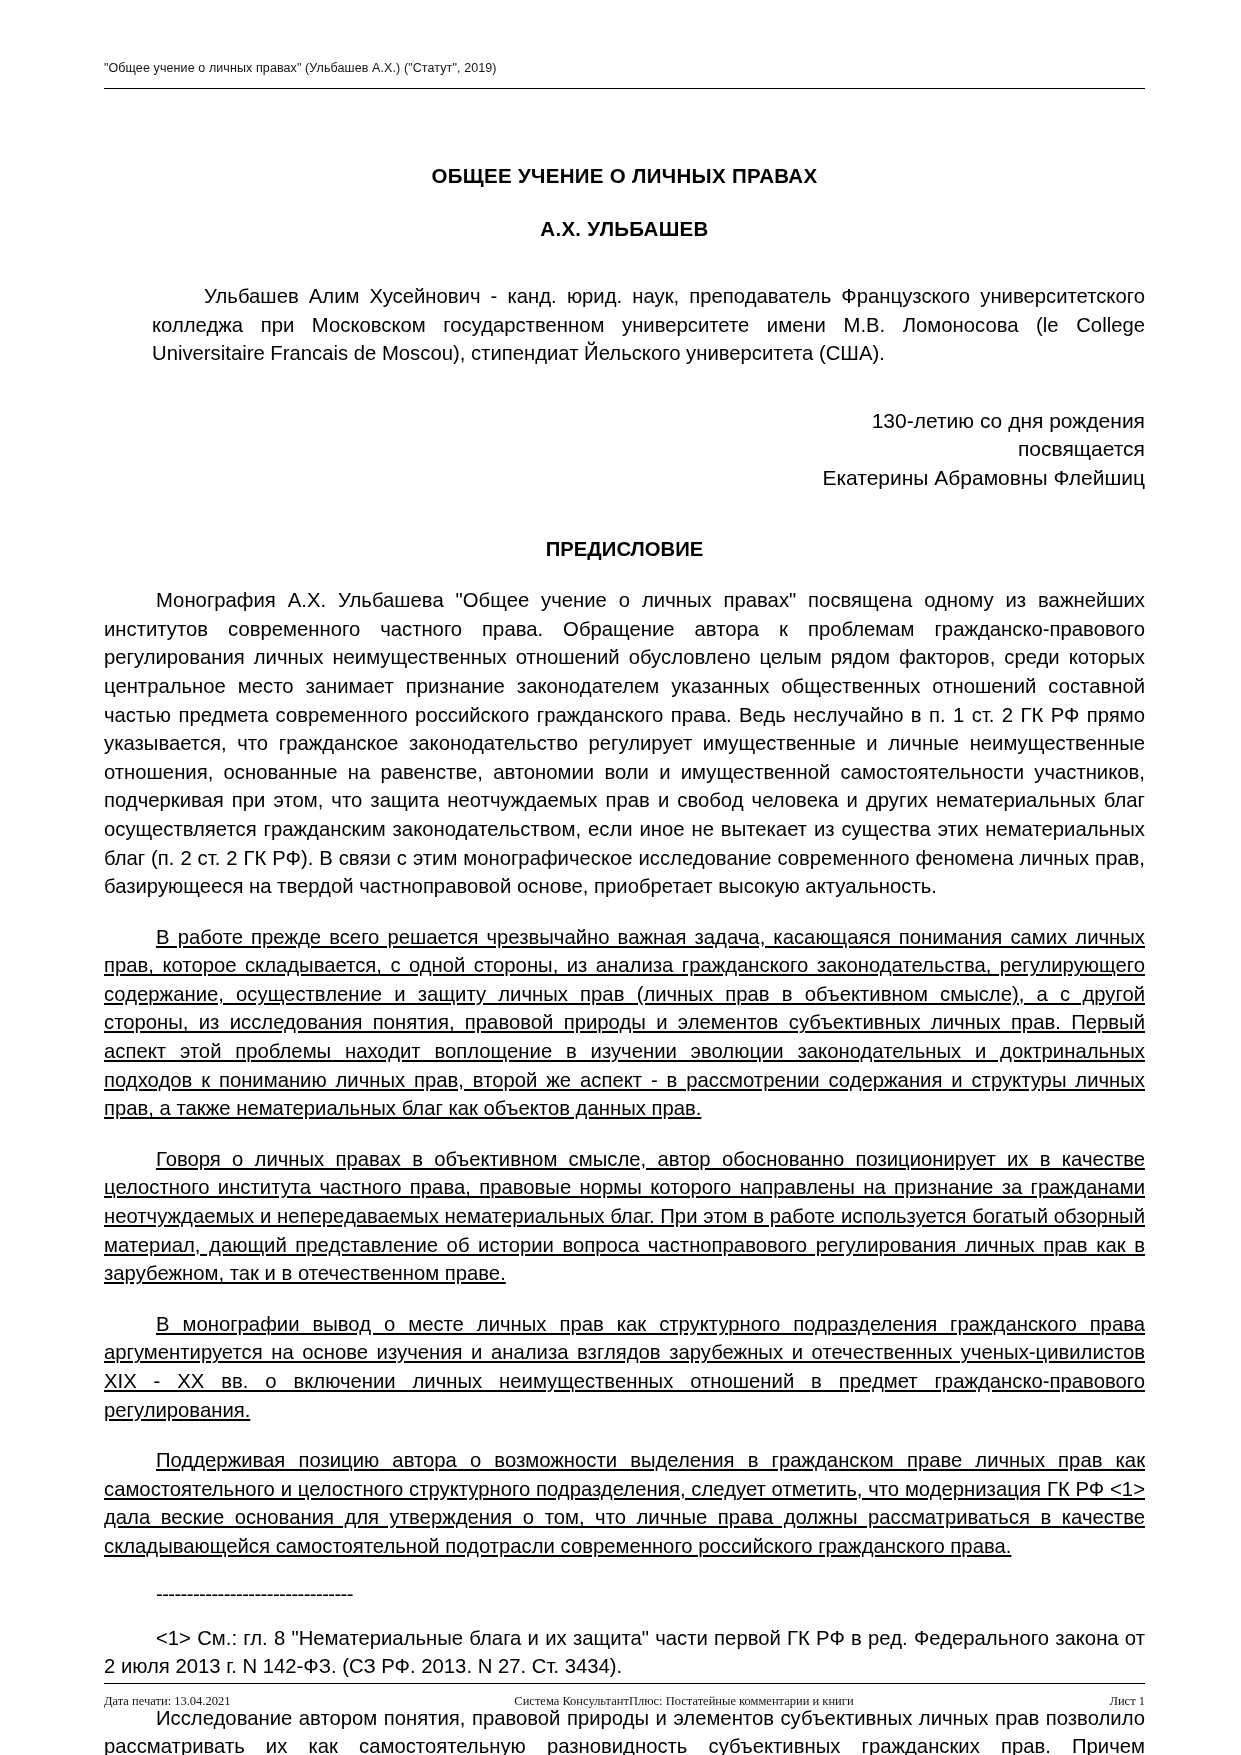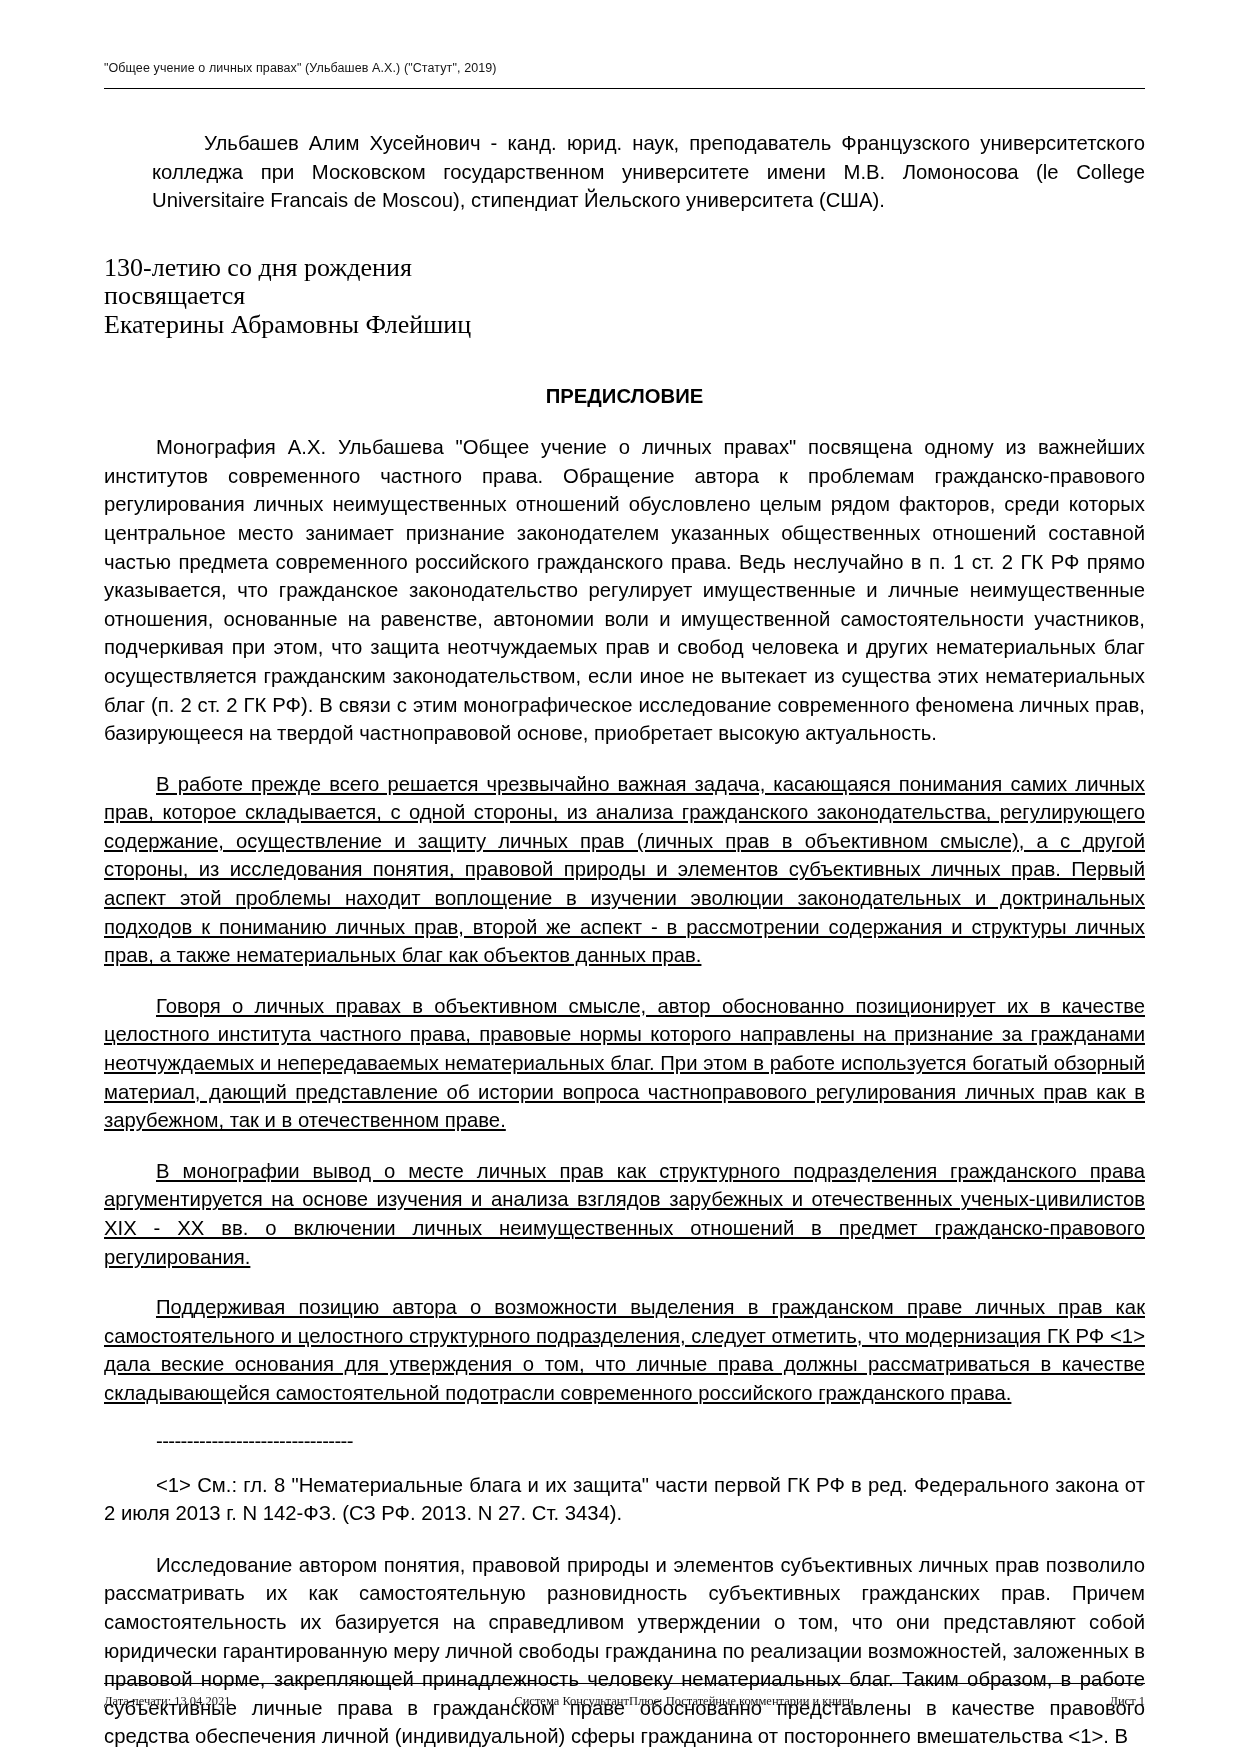--- a/index.html
+++ b/index.html
@@ -75,23 +75,23 @@
     text-decoration: underline;
   }
   .bio {
     margin-top: 40px;
     margin-left: 48px;
   }
 
   
   .dedication {
     margin-top: 39px;
-    font-size: 26px;
+    text-align: right;
+    font-size: 21px;
     line-height: 28.6px;
-    font-family: Liberation Serif, serif;
   }
   .dedication div { white-space: nowrap; }
 
   
   .section-heading {
     margin-top: 42px;
     text-align: center;
     font-size: 20.3px;
     line-height: 28.6px;
     font-weight: bold;
@@ -139,20 +139,24 @@
   .doc-footer .right  { flex: 0 0 auto; }
 </style>
 </head>
 <body>
 
 <div class="page">
 
   <div class="doc-header">"Общее учение о личных правах" (Ульбашев А.Х.) ("Статут", 2019)</div>
   <hr class="rule">
 
+  <div class="title-block">
+    <div class="doc-title">ОБЩЕЕ УЧЕНИЕ О ЛИЧНЫХ ПРАВАХ</div>
+    <div class="doc-author">А.Х. УЛЬБАШЕВ</div>
+  </div>
 
   <div class="body-text bio">
     <p class="para">Ульбашев Алим Хусейнович - канд. юрид. наук, преподаватель Французского университетского колледжа при Московском государственном университете имени М.В. Ломоносова (le College Universitaire Francais de Moscou), стипендиат Йельского университета (США).</p>
   </div>
 
   <div class="dedication">
     <div>130-летию со дня рождения</div>
     <div>посвящается</div>
     <div>Екатерины Абрамовны Флейшиц</div>
   </div>

